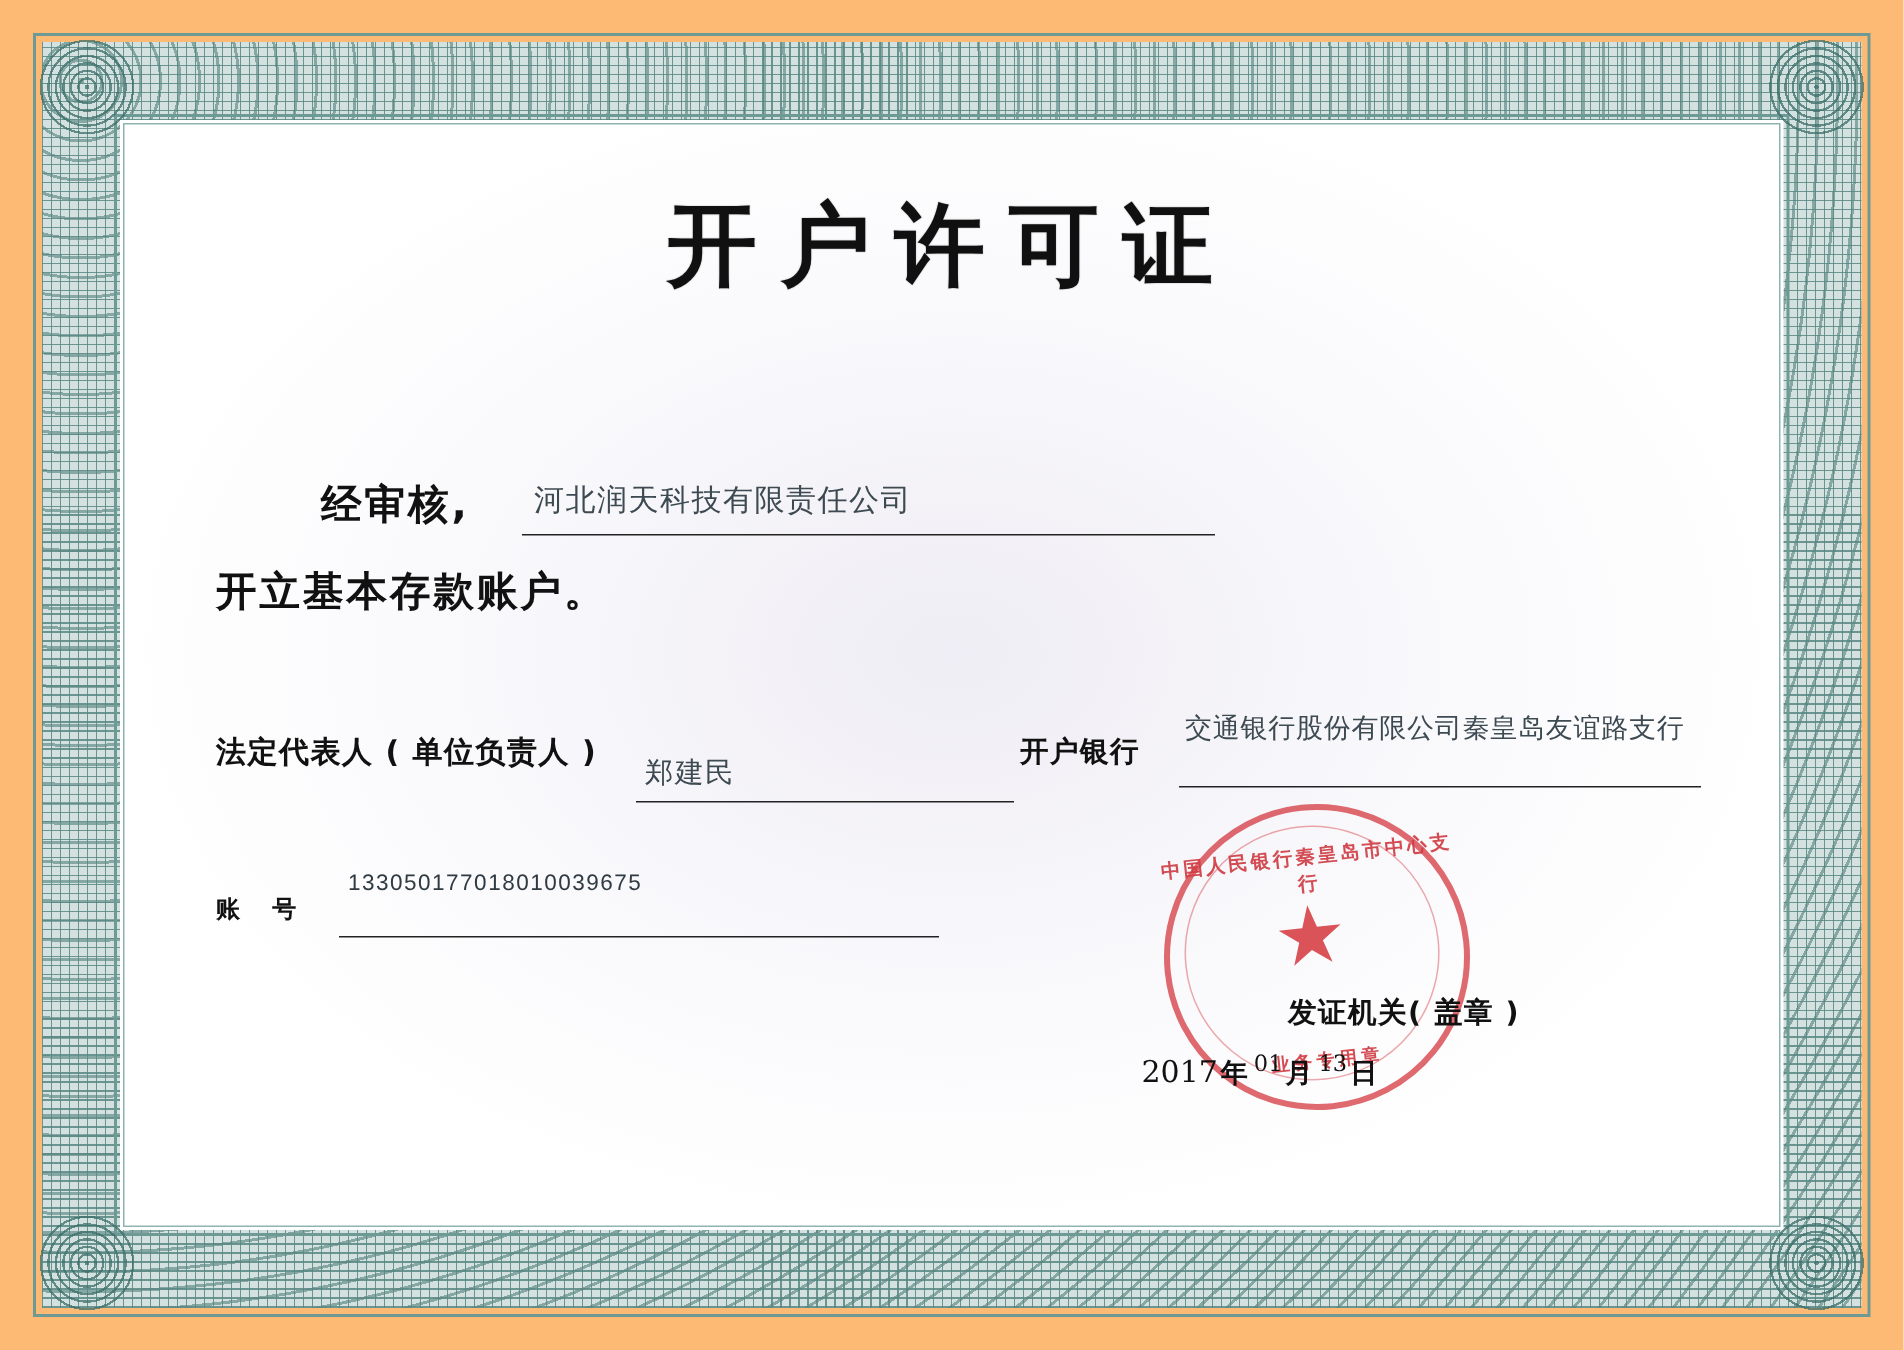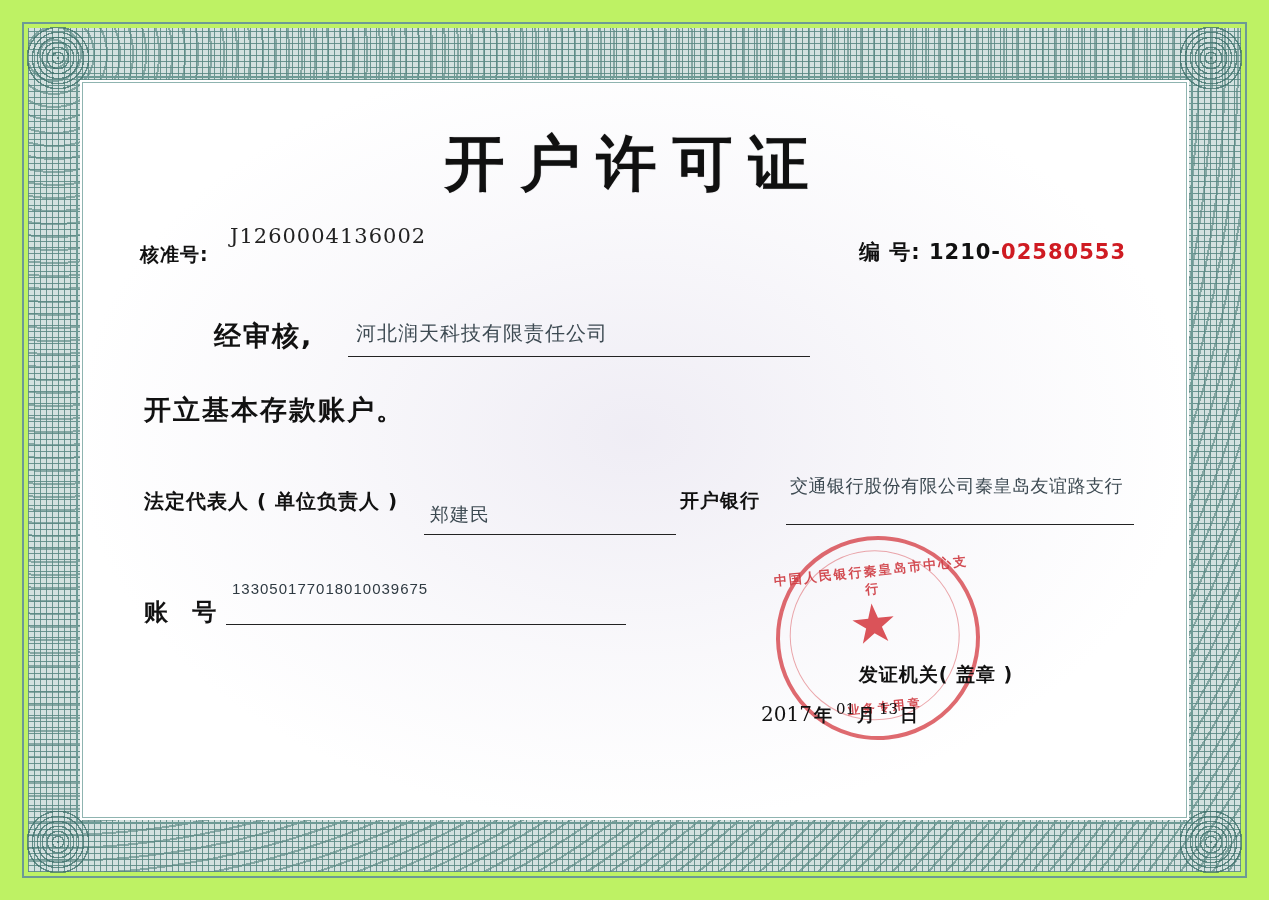--- a/index.html
+++ b/index.html
@@ -11,21 +11,21 @@
     width: 1269px;
     height: 900px;
     font-family: "DejaVu Sans", "Liberation Sans", sans-serif;
     overflow: hidden;
   }
 
   #certificate {
     position: relative;
     width: 1269px;
     height: 900px;
-    background: #bef264;
+    background: #fdba74;
     overflow: hidden;
   }
 
   
   .border-outer {
     position: absolute;
     left: 22px;
     top: 22px;
     width: 1225px;
     height: 856px;
@@ -213,21 +213,21 @@
     left: 712px;
     top: 6px;
     font-size: 27px;
     font-weight: 700;
     color: #111;
     letter-spacing: 2px;
   }
   .body-line2 {
     position: absolute;
     left: 48px;
-    top: 296px;
+    top: 280px;
     font-size: 27px;
     font-weight: 700;
     color: #111;
     letter-spacing: 2px;
   }
 
   .row-rep {
     position: absolute;
     left: 0;
     top: 380px;
@@ -293,21 +293,21 @@
     position: absolute;
     left: 0;
     top: 480px;
     width: 1077px;
     height: 52px;
   }
   .label-account {
     position: absolute;
     left: 48px;
     top: 20px;
-    font-size: 24px;
+    font-size: 16px;
     font-weight: 700;
     color: #111;
     letter-spacing: 8px;
   }
   .account-underline {
     position: absolute;
     left: 130px;
     top: 0;
     width: 400px;
     height: 48px;
@@ -426,27 +426,20 @@
   <div class="corner-rosette corner-tr"></div>
   <div class="corner-rosette corner-bl"></div>
   <div class="corner-rosette corner-br"></div>
 
   <div class="watermark"></div>
 
   <div class="content">
 
     <div class="title">开户许可证</div>
 
-    <div class="row-approval">
-      <div class="label-approval">核准号:</div>
-      <div class="value-approval">J1260004136002</div>
-      <div class="serial-block">
-        <span class="serial-prefix">编 号: 1210-</span><span class="serial-number">02580553</span>
-      </div>
-    </div>
 
     <div class="body-line1">
       <div class="b1-pre">经审核,</div>
       <div class="company-underline">
         <div class="company-name">河北润天科技有限责任公司</div>
       </div>
     </div>
 
     <div class="body-line2">开立基本存款账户。</div>
 

